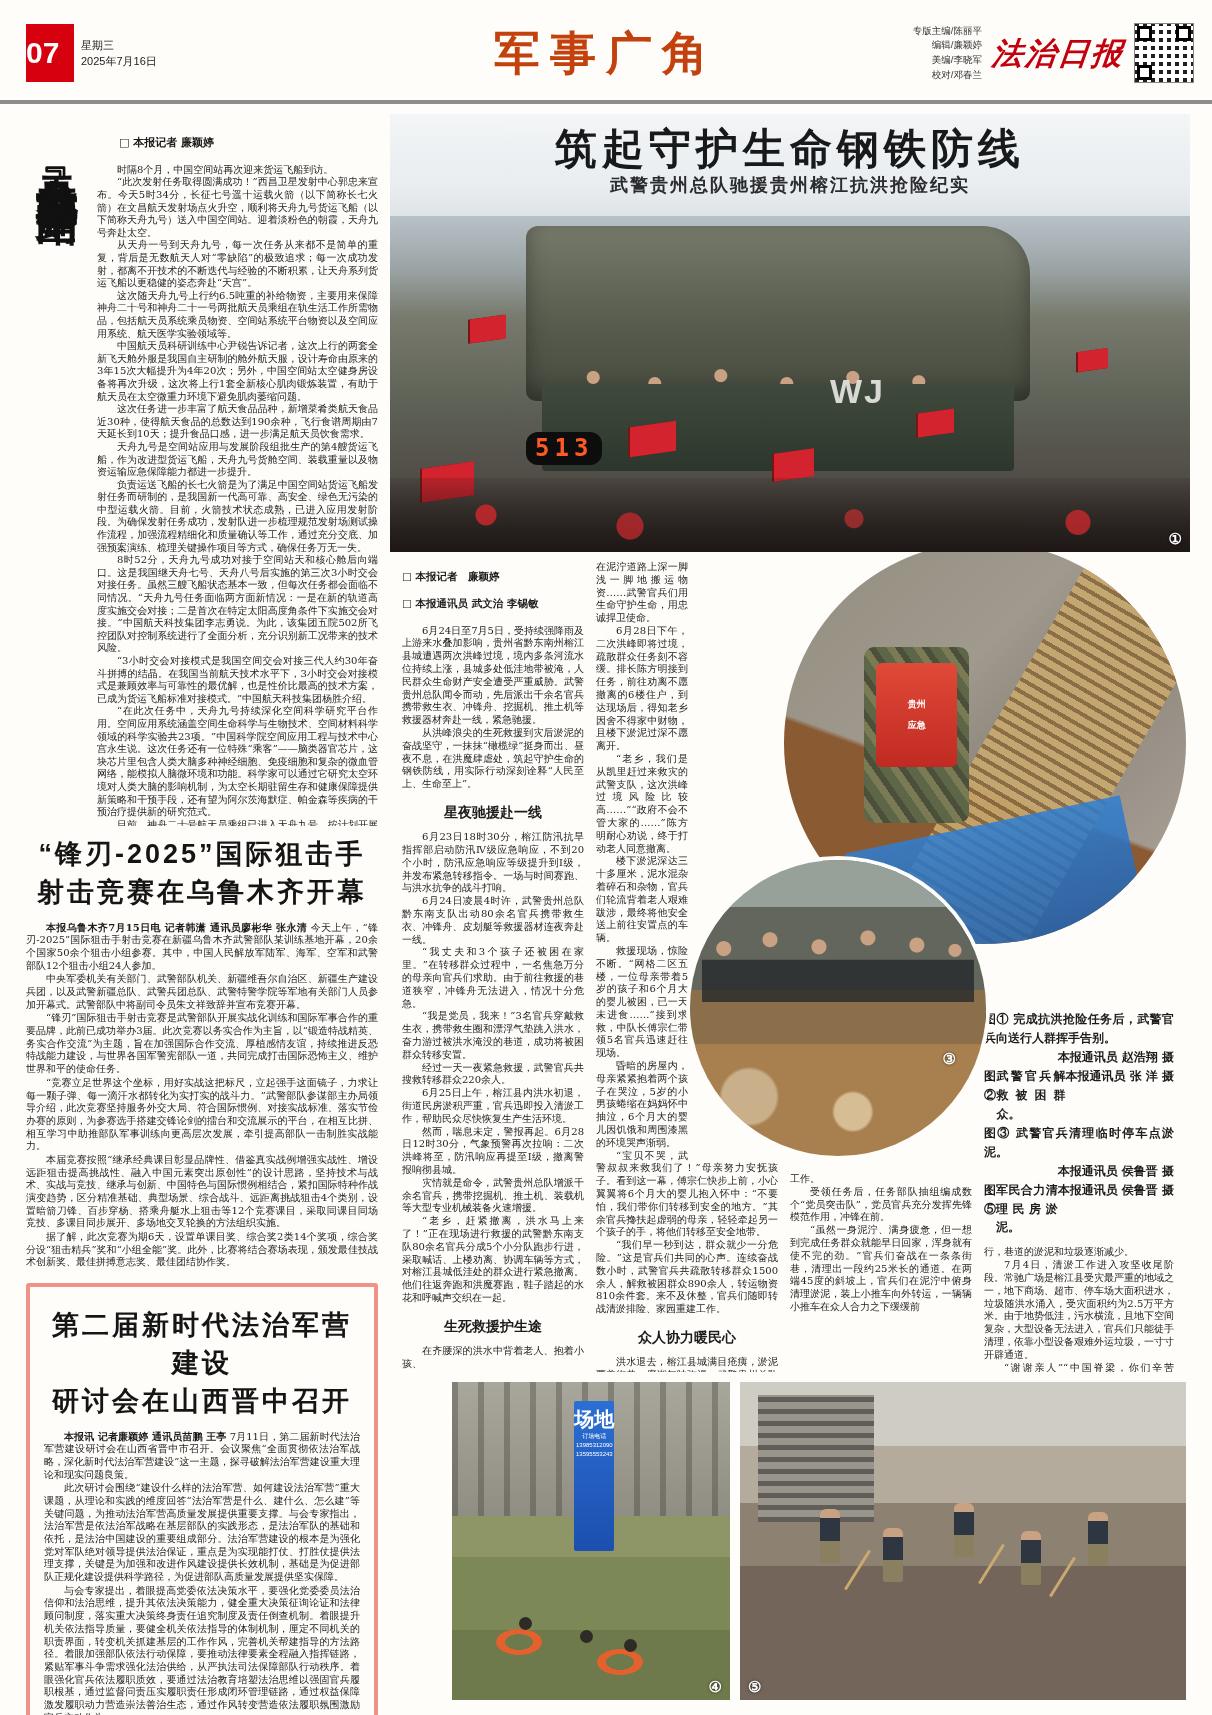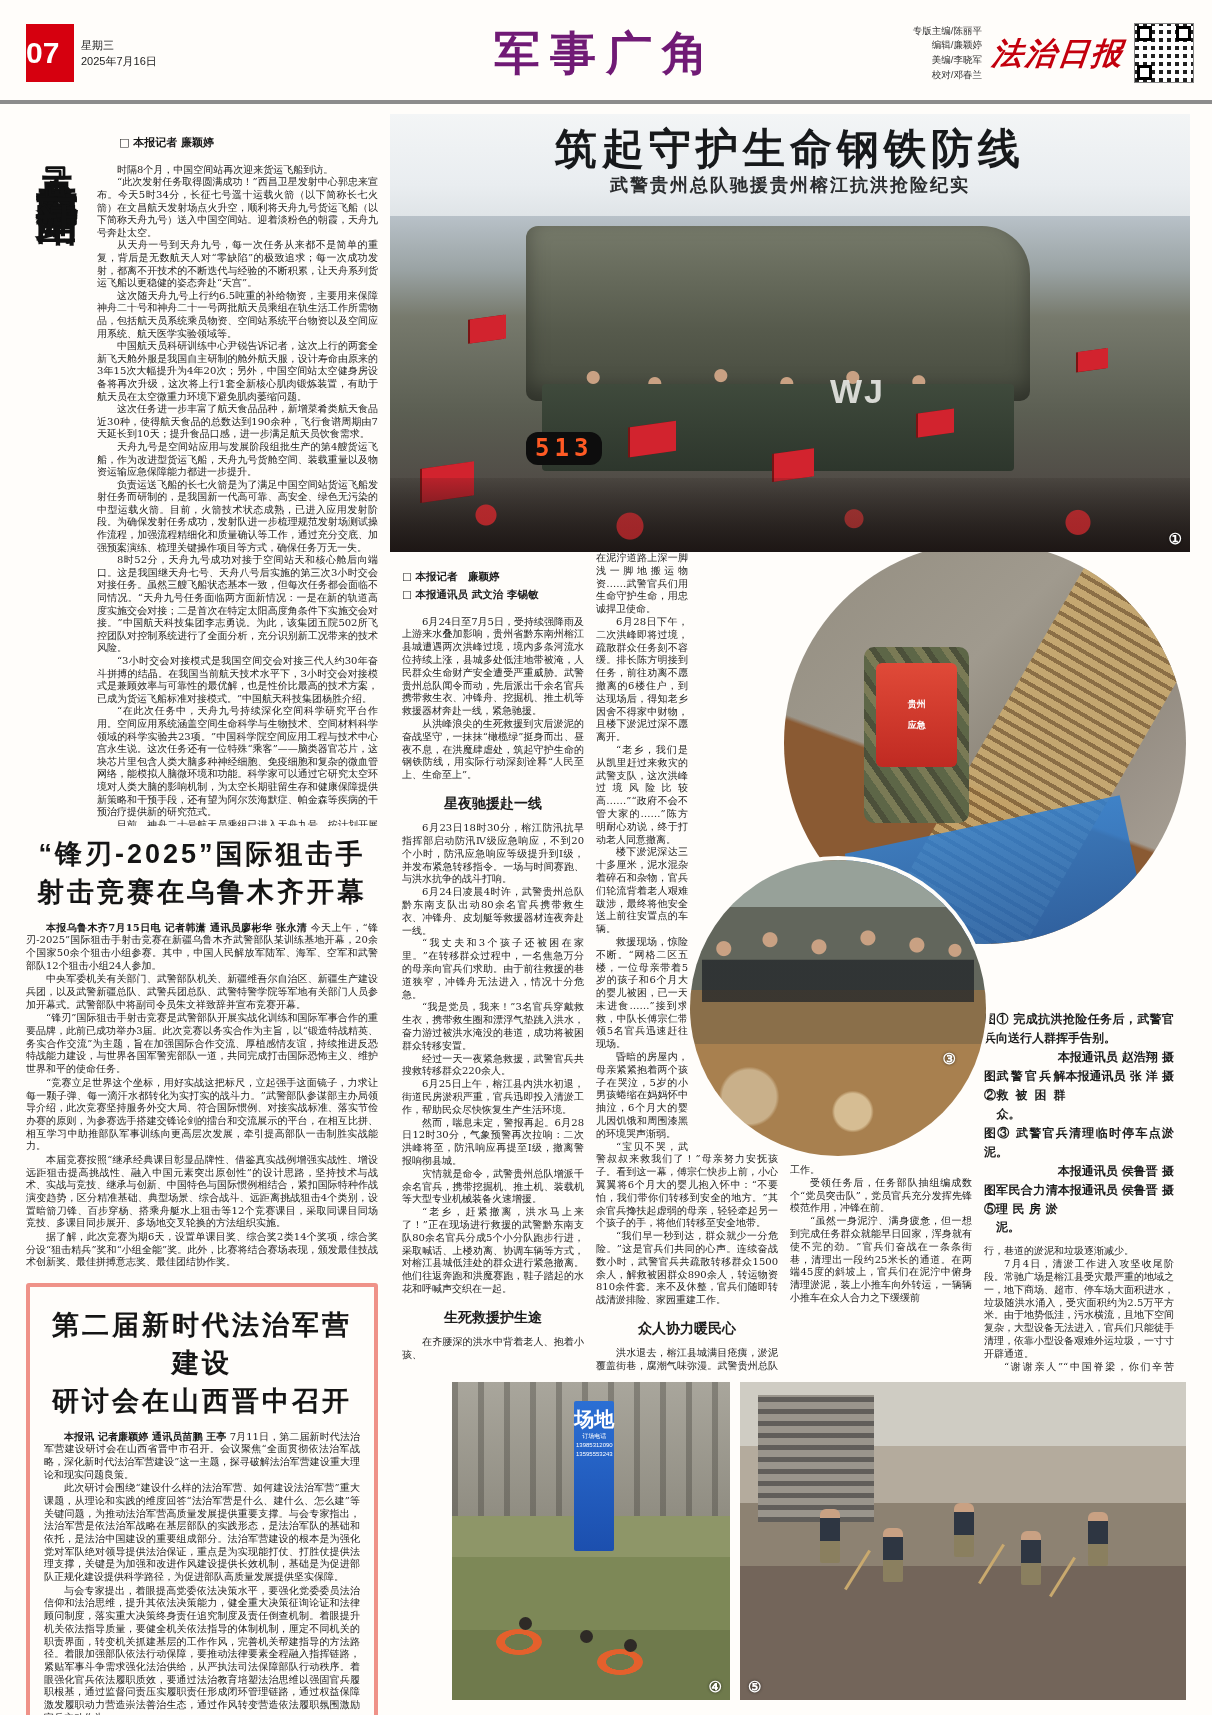--- a/index.html
+++ b/index.html
@@ -6,21 +6,21 @@
   html,body { background:#e9e9e6; }
   .page { position:relative; width:1212px; height:1715px; margin:0 auto;
     background:#fffdfa; overflow:hidden; font-family:"DejaVu Serif", serif; color:#1c1c1c; }
 
   
   header { display:flex; align-items:center; height:96px; padding:10px 18px 0 26px; position:relative; }
   .ph-left { display:flex; align-items:center; gap:7px; }
   .pagenum { width:48px; height:58px; background:#d6000f; color:#fff; font:bold 30px/58px "Liberation Sans", sans-serif; }
   .datebox { font:11px/1.5 "Liberation Sans", sans-serif; color:#222; }
   .section-title { position:absolute; left:0; right:0; text-align:center;
-    font:bold 46px/1 "Liberation Sans", sans-serif; color:#701a75; letter-spacing:10px; }
+    font:bold 46px/1 "Liberation Sans", sans-serif; color:#c2410c; letter-spacing:10px; }
   .ph-right { margin-left:auto; display:flex; align-items:center; gap:10px; z-index:2; }
   .editors { font:9.5px/1.55 "Liberation Sans", sans-serif; color:#333; text-align:right; }
   .masthead { font:bold italic 31px/1 "DejaVu Serif", serif; color:#c3000d; letter-spacing:2px; transform:skewX(-6deg); }
   .qr { position:relative; width:60px; height:60px; border:1px solid #888;
     background:repeating-linear-gradient(0deg,#111 0 4px,#fff 4px 8px),repeating-linear-gradient(90deg,#111 0 4px,#fff 4px 8px);
     background-blend-mode:screen; }
   .qr i { position:absolute; width:15px; height:15px; border:3px solid #000; background:#fff; }
   .qr i:nth-child(1){left:2px;top:2px;} .qr i:nth-child(2){right:2px;top:2px;} .qr i:nth-child(3){left:2px;bottom:2px;}
   .rule { height:4px; background:#8c8c8c; margin:4px 0 10px 0; }
 
@@ -78,21 +78,21 @@
       radial-gradient(circle at 86% 60%, rgba(210,40,45,.75) 12px, transparent 13px),
       linear-gradient(180deg, rgba(35,26,24,.15), rgba(24,17,16,.85)); }
   .marker { position:absolute; color:#fff; font:bold 15px/1 "Liberation Sans", sans-serif; text-shadow:0 0 3px rgba(0,0,0,.7); }
 
   
   .cols-area { position:relative; height:820px; display:flex; gap:12px; padding-left:12px; overflow:hidden; margin-top:0; }
   .tcol { font-size:10px; line-height:1.28; text-align:justify; }
   .colA,.colB,.colC { flex:0 0 182px; width:182px; }
   .colD { flex:0 0 190px; width:190px; }
   .tcol p { text-indent:2em; }
-  .tcol p.noindent { text-indent:0; }
+  .tcol p.noindent { text-indent:0;margin-top:9px; }
   .tcol p.subhead { text-indent:0; text-align:center; font:bold 14px/1.3 "Liberation Sans", sans-serif; margin:12px 0 10px 0; }
   .bylines { font-weight:bold; font-size:10.5px; line-height:1.7; margin:16px 0 12px 0; }
   .colC { padding-top:612px; }
   .colD { padding-top:458px; }
   .wrap-spacer { float:right; width:90px; height:305px; margin-top:295px; }
   .captions { font-weight:bold; font-size:12px; line-height:1.58; margin-bottom:8px; font-family:"DejaVu Serif", serif; }
   .captions p { text-indent:0; }
   .captions p.has-credit { display:flex; }
   .cap-credit { margin-left:auto; white-space:nowrap; }
 

